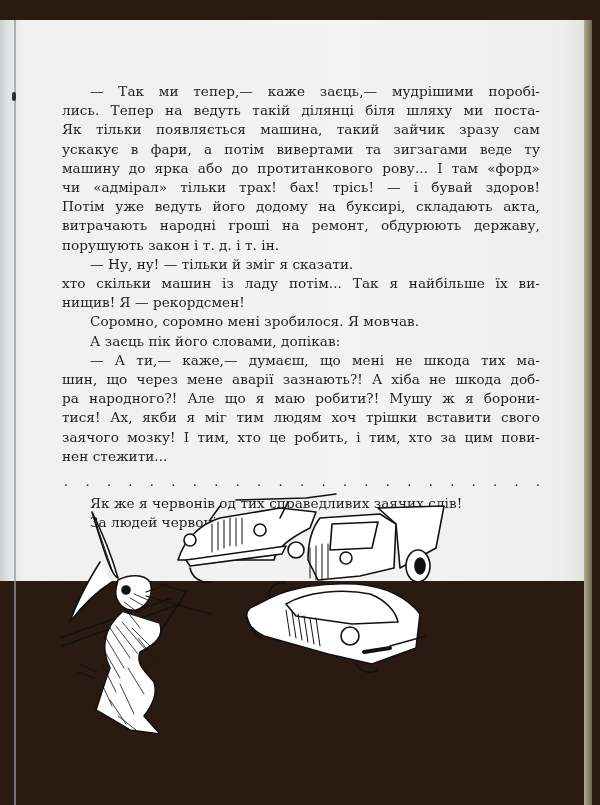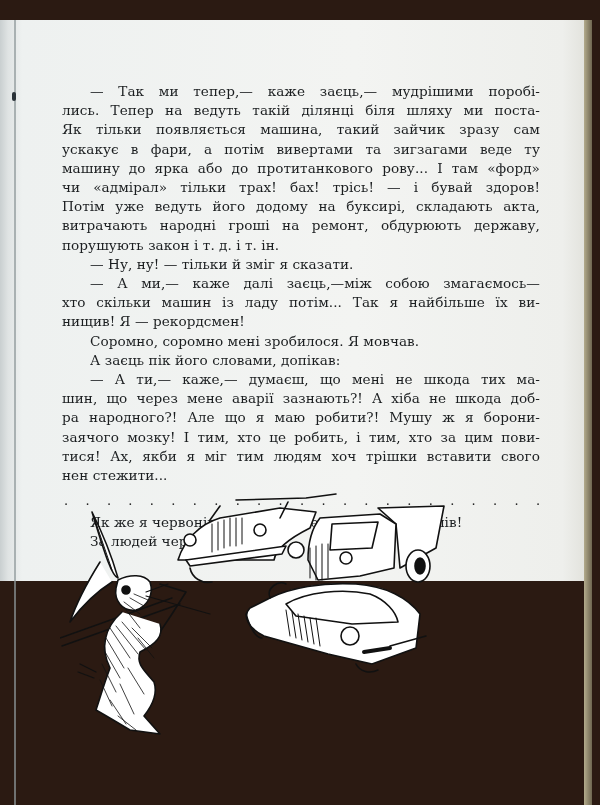--- a/index.html
+++ b/index.html
@@ -53,30 +53,29 @@
         <span class="line ind-line">— Так ми тепер,— каже заєць,— мудрішими поробі-</span>
         <span class="line">лись. Тепер на ведуть такій ділянці біля шляху ми поста-</span>
         <span class="line">Як тільки появляється машина, такий зайчик зразу сам</span>
         <span class="line">ускакує в фари, а потім вивертами та зигзагами веде ту</span>
         <span class="line">машину до ярка або до протитанкового рову... І там «форд»</span>
         <span class="line">чи «адмірал» тільки трах! бах! тріcь! — і бувай здоров!</span>
         <span class="line">Потім уже ведуть його додому на буксирі, складають акта,</span>
         <span class="line">витрачають народні гроші на ремонт, обдурюють державу,</span>
         <span class="line last">порушують закон і т. д. і т. ін.</span>
         <span class="line last ind-line">— Ну, ну! — тільки й зміг я сказати.</span>
-        <span class="line ind-line">— А ми,— каже далі заєць,—між собою змагаємось—</span>
         <span class="line">хто скільки машин із ладу потім... Так я найбільше їх ви-</span>
         <span class="line last">нищив! Я — рекордсмен!</span>
         <span class="line last ind-line">Соромно, соромно мені зробилося. Я мовчав.</span>
         <span class="line last ind-line">А заєць пік його словами, допікав:</span>
         <span class="line ind-line">— А ти,— каже,— думаєш, що мені не шкода тих ма-</span>
         <span class="line">шин, що через мене аварії зазнають?! А хіба не шкода доб-</span>
         <span class="line">ра народного?! Але що я маю робити?! Мушу ж я борони-</span>
+        <span class="line">тися! Ах, якби я міг тим людям хоч трішки вставити свого</span>
         <span class="line">заячого мозку! І тим, хто це робить, і тим, хто за цим пови-</span>
-        <span class="line">тися! Ах, якби я міг тим людям хоч трішки вставити свого</span>
         <span class="line last">нен стежити...</span>
       </div>
     <div class="dots" id="dots">
         <span>.</span>
         <span>.</span>
         <span>.</span>
         <span>.</span>
         <span>.</span>
         <span>.</span>
         <span>.</span>

